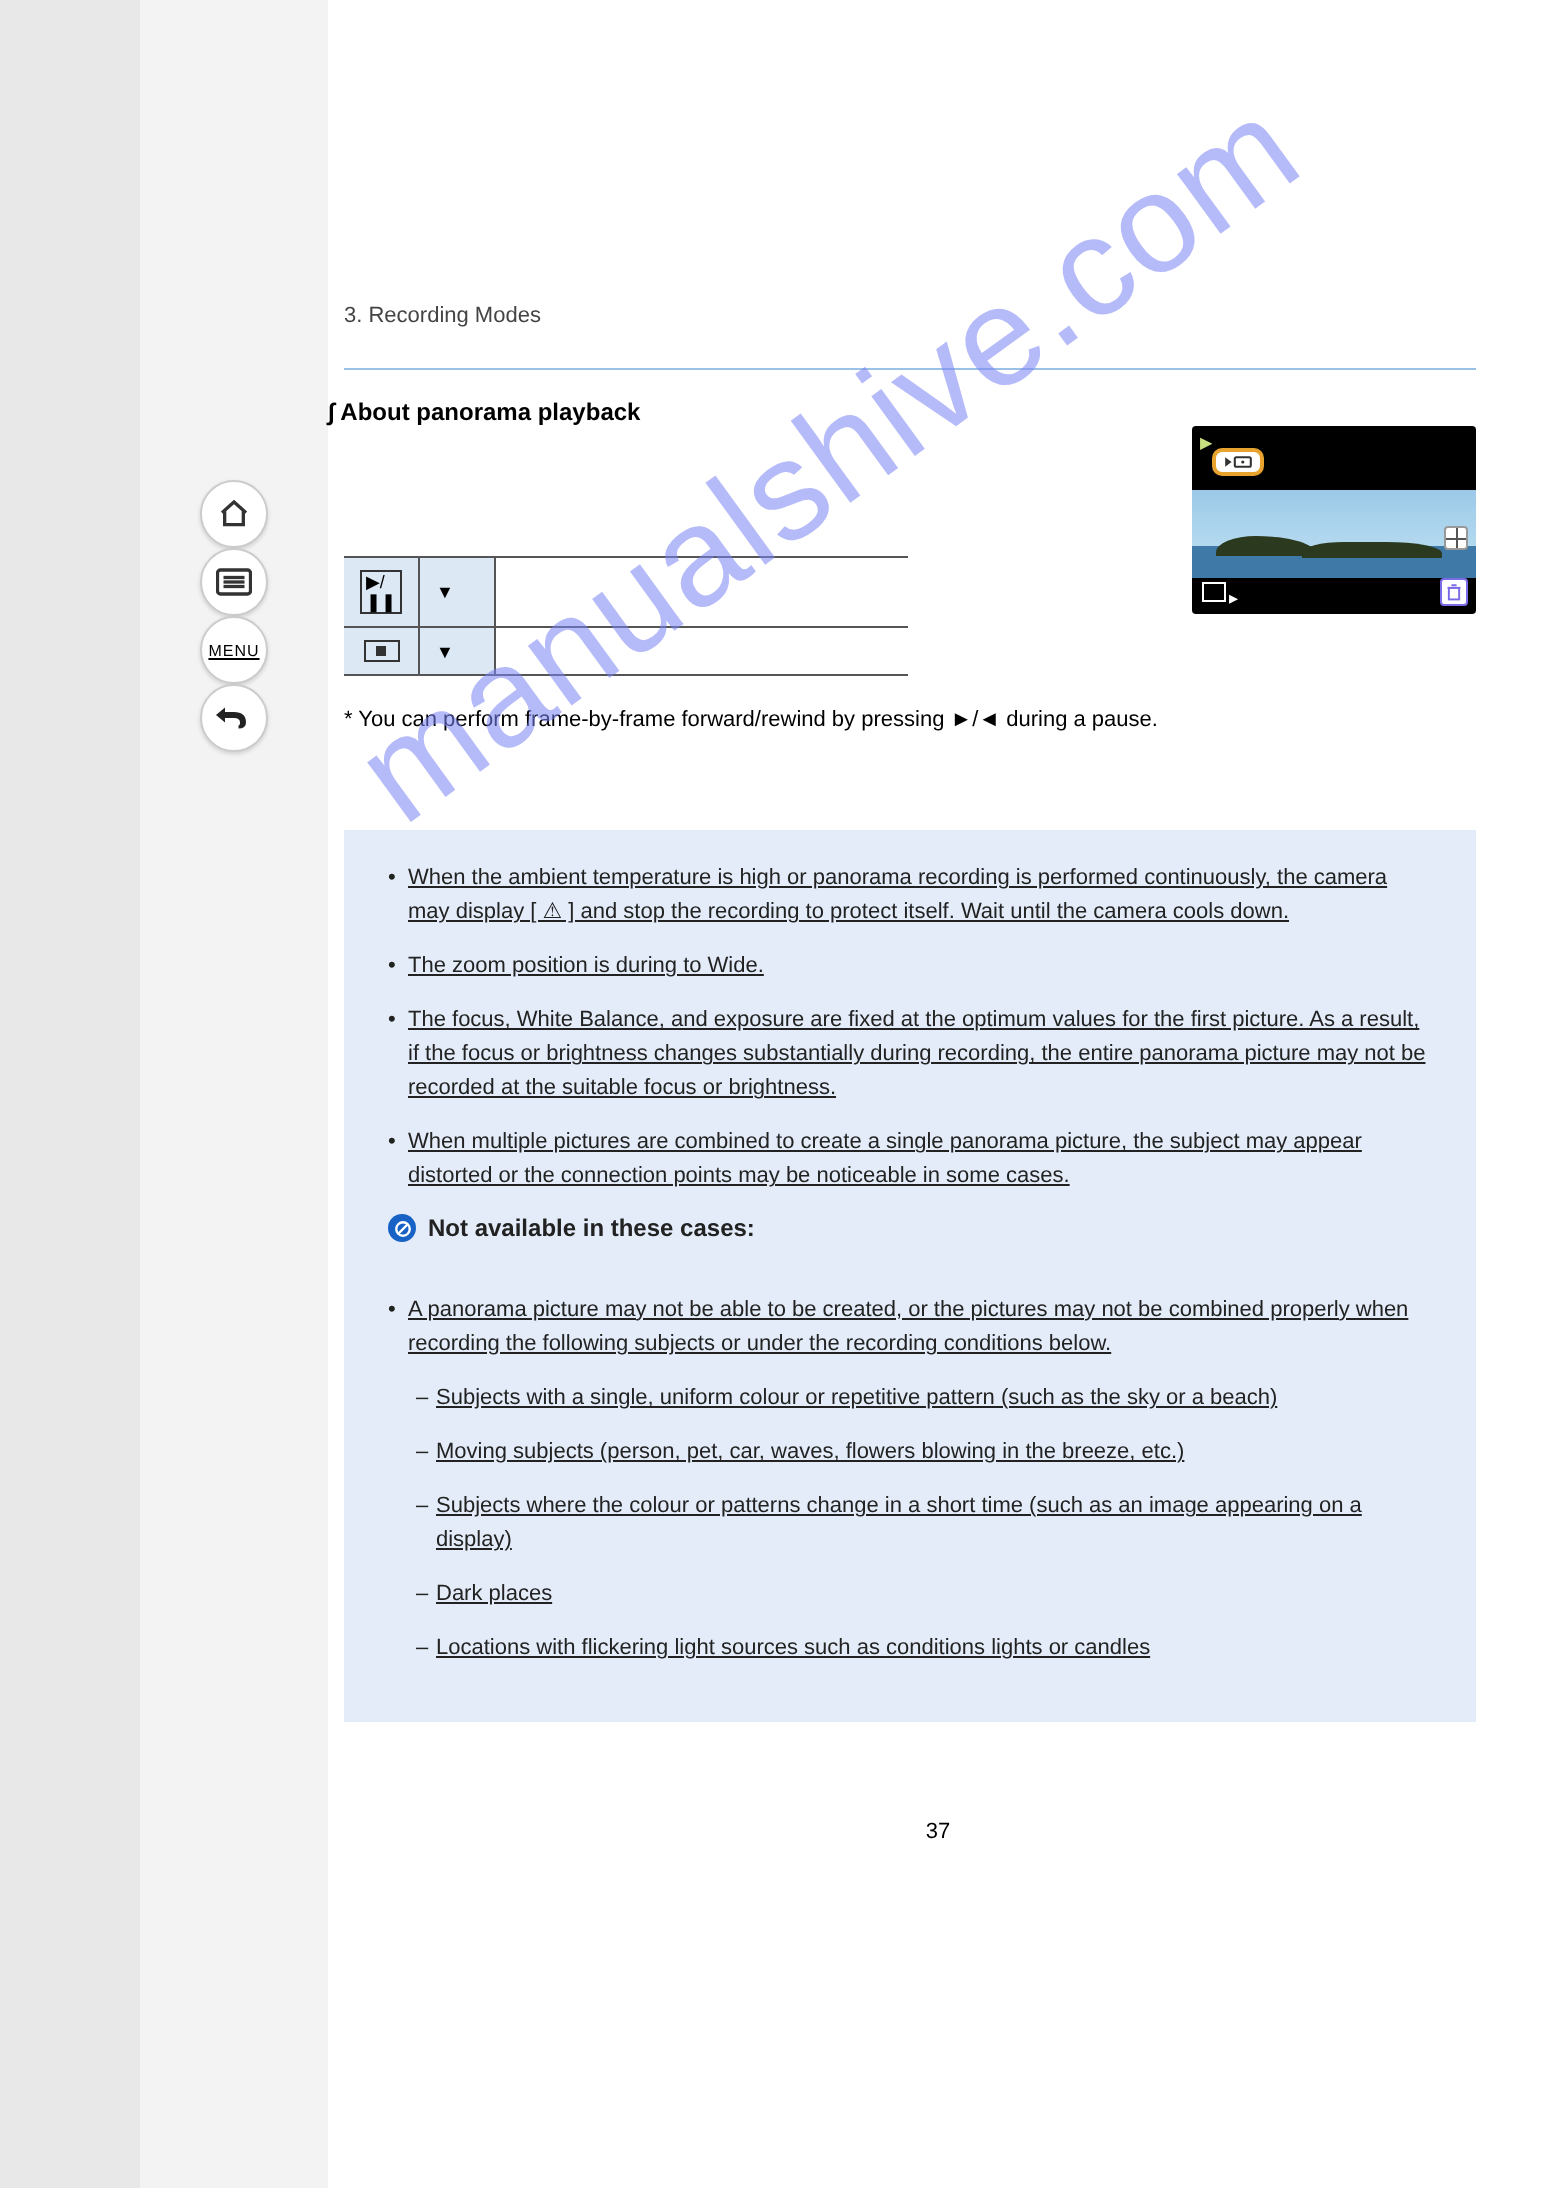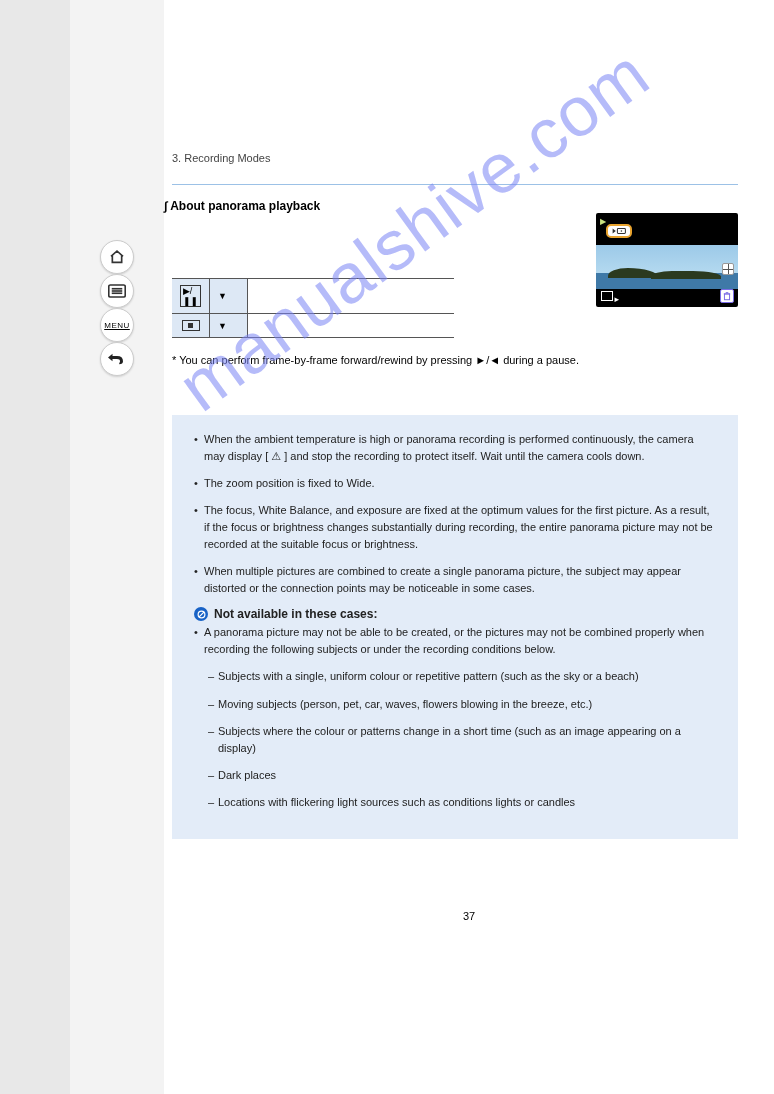--- a/index.html
+++ b/index.html
@@ -39,23 +39,23 @@
   .table .cell.icon { width:38px; background:#dde8f5; justify-content:center; }
   .table .cell.key  { width:38px; background:#dde8f5; font-size:9px; }
   .table .cell.val  { flex:1; border-right:none; }
   .playpause { display:flex; align-items:center; gap:1px; font-size:9px; border:1px solid #333; padding:0 2px; }
   .stopbox { width:18px; height:11px; border:1px solid #333; display:flex; align-items:center; justify-content:center; }
   .stopbox .sq { width:5px; height:5px; background:#333; }
   .infobox { position:absolute; top:415px; left:8px; right:36px; background:#e3ecf8; padding:16px 22px 18px 22px; font-size:11px; color:#222; }
   .bullet-list { margin-left: 0; }
   .bullet-list .item { display:flex; margin-bottom:10px; line-height:1.55; }
   .bullet-list .item .dot { width:10px; flex-shrink:0; }
-  .bullet-list .item .txt { flex:1; }
+  .bullet-list .item .txt { flex:1;text-decoration:underline; }
   .sub-item { margin-left: 14px; }
-  .notavail-row { display:flex; align-items:flex-start; margin-top:6px; margin-bottom:3px; }
+  .notavail-row { display:flex; align-items:flex-start; margin-top:6px; margin-bottom:25px; }
   .notavail-row .ico { width:20px; flex-shrink:0; }
   .notavail-circle { width:14px; height:14px; border-radius:50%; background:#1862c6; display:inline-flex; align-items:center; justify-content:center; }
   .notavail-circle svg { display:block; }
   .notavail-lbl { font-weight:bold; font-size:12px; }
   .pagenum { position:absolute; left:0; right:0; bottom:172px; text-align:center; font-size:11px; }
   .watermark { position:absolute; left:-30px; top:190px; font-size:70px; font-weight:500; color:#7a84f5; opacity:0.55; transform: rotate(-36deg); transform-origin: center; pointer-events:none; letter-spacing:1px; white-space:nowrap; }
 </style>
 </head>
 <body>
 
@@ -137,21 +137,21 @@
     <div style="position:absolute; top:354px; left:8px; width:440px; font-size:11px;">* You can perform frame-by-frame forward/rewind by pressing ►/◄ during a pause.</div>
 
     <div class="infobox">
       <div class="bullet-list">
         <div class="item">
             <span class="dot">•</span>
             <span class="txt">When the ambient temperature is high or panorama recording is performed continuously, the camera may display [ ⚠ ] and stop the recording to protect itself. Wait until the camera cools down.</span>
           </div>
         <div class="item">
             <span class="dot">•</span>
-            <span class="txt">The zoom position is fixed to Wide.</span>
+            <span class="txt">The zoom position is during to Wide.</span>
           </div>
         <div class="item">
             <span class="dot">•</span>
             <span class="txt">The focus, White Balance, and exposure are fixed at the optimum values for the first picture. As a result, if the focus or brightness changes substantially during recording, the entire panorama picture may not be recorded at the suitable focus or brightness.</span>
           </div>
         <div class="item">
             <span class="dot">•</span>
             <span class="txt">When multiple pictures are combined to create a single panorama picture, the subject may appear distorted or the connection points may be noticeable in some cases.</span>
           </div>
       </div>

